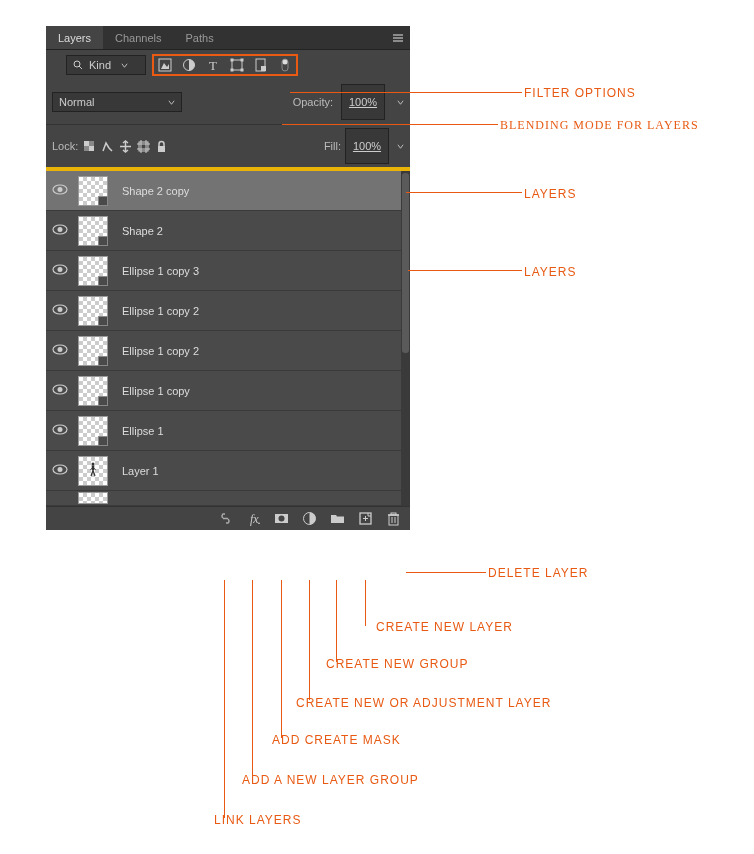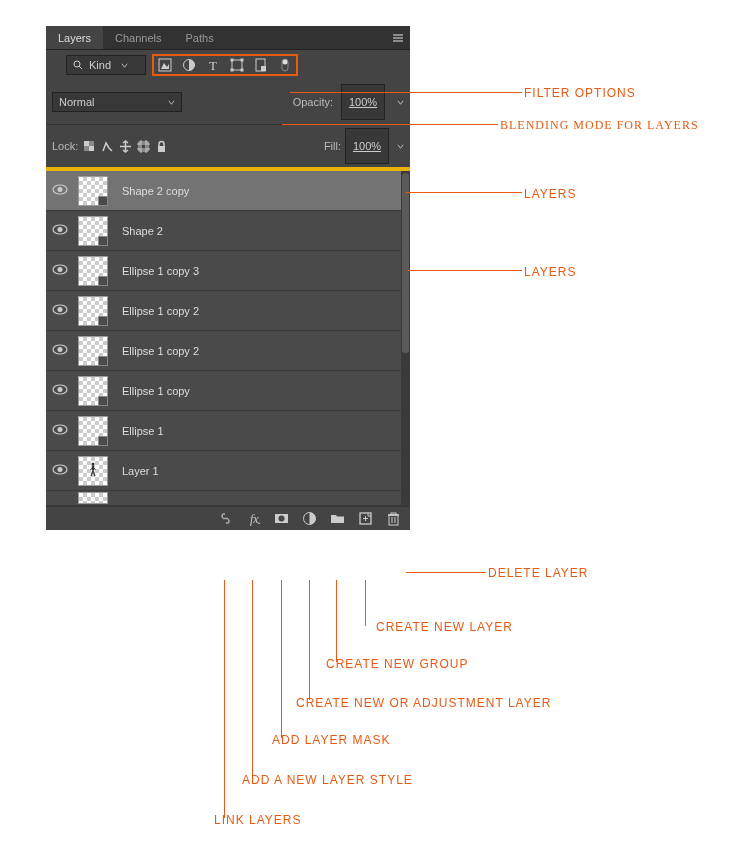--- a/index.html
+++ b/index.html
@@ -530,20 +530,20 @@
 
 <div class="annotation" style="left:376px; top:620px;">CREATE NEW LAYER</div>
 <div class="anno-line v" style="left:365px; top:580px; height:46px;"></div>
 
 <div class="annotation" style="left:326px; top:657px;">CREATE NEW GROUP</div>
 <div class="anno-line v" style="left:336px; top:580px; height:82px;"></div>
 
 <div class="annotation" style="left:296px; top:696px;">CREATE NEW OR ADJUSTMENT LAYER</div>
 <div class="anno-line v" style="left:309px; top:580px; height:120px;"></div>
 
-<div class="annotation" style="left:272px; top:733px;">ADD LAYER MASK</div>
+<div class="annotation" style="left:272px; top:733px;">ADD CREATE MASK</div>
 <div class="anno-line v" style="left:281px; top:580px; height:158px;"></div>
 
-<div class="annotation" style="left:242px; top:773px;">ADD A NEW LAYER STYLE</div>
+<div class="annotation" style="left:242px; top:773px;">ADD A NEW LAYER GROUP</div>
 <div class="anno-line v" style="left:252px; top:580px; height:198px;"></div>
 
 <div class="annotation" style="left:214px; top:813px;">LINK LAYERS</div>
 <div class="anno-line v" style="left:224px; top:580px; height:238px;"></div>
 
 </body></html>

